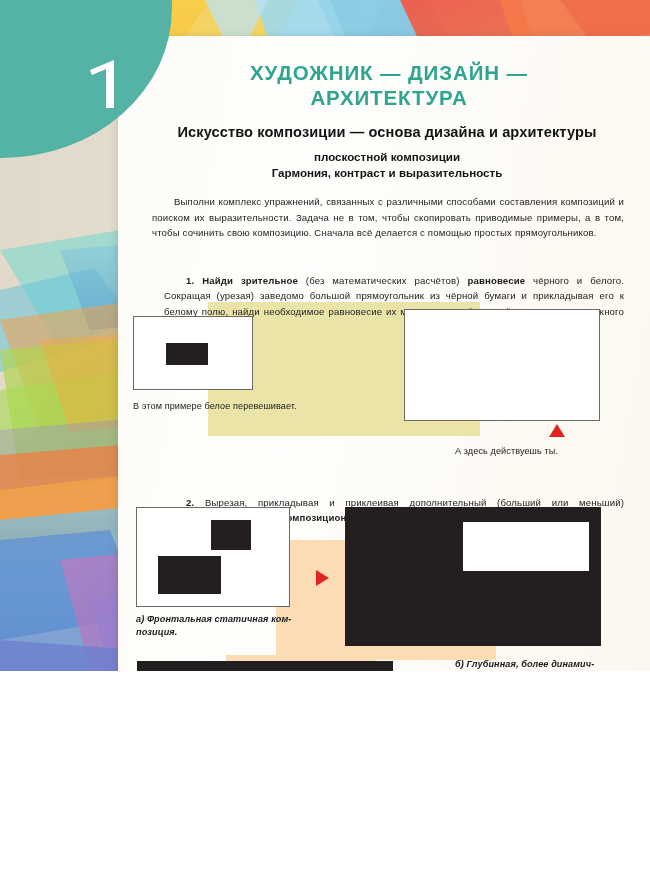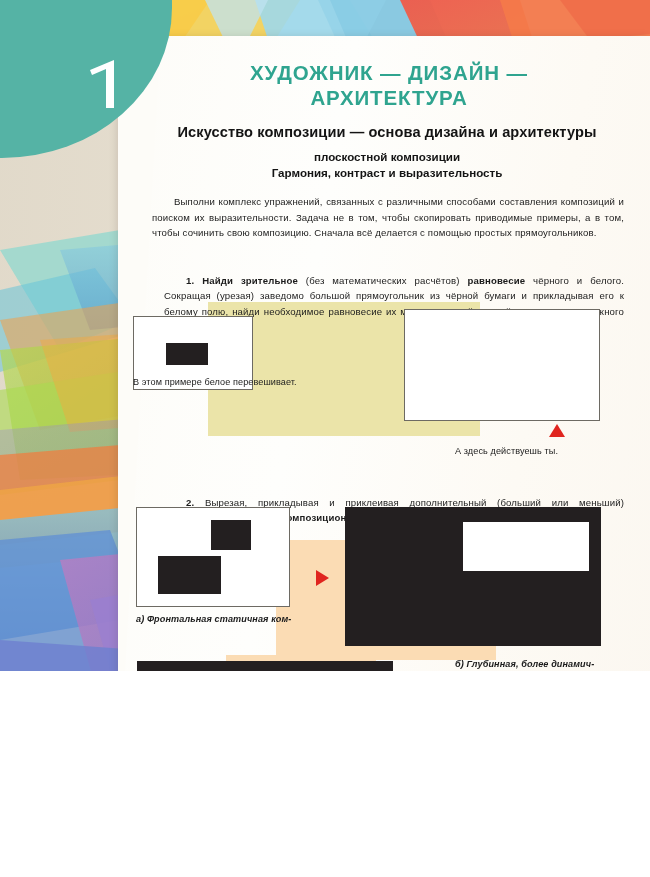--- a/index.html
+++ b/index.html
@@ -308,38 +308,39 @@
 
     <p class="task" style="margin-top:160px;"><b>2.</b> <span>Вырезая, прикладывая и приклеивая дополнительный (больший или меньший) прямоугольник, </span><b>добейся композиционного баланса</b><span>.</span></p>
   </div>
 
   <div class="tint tint-yellow" style="left:208px; top:302px; width:272px; height:134px;"></div>
 
   <div class="figbox" style="left:133px; top:316px; width:120px; height:74px;">
     <div class="blk" style="left:32px; top:26px; width:42px; height:22px;"></div>
   </div>
 
-  <div class="caption" style="left:133px; top:376px; width:230px;">В этом примере белое перевешивает.</div>
+  <div class="caption" style="left:133px; top:400px; width:230px;">В этом примере белое перевешивает.</div>
 
   <div class="figbox" style="left:404px; top:309px; width:196px; height:112px;"></div>
 
   <div class="tri tri-up" style="left:549px; top:424px;"></div>
 
   <div class="caption" style="left:455px; top:445px; width:200px;">А здесь действуешь ты.</div>
 
   <div class="tint tint-orange" style="left:276px; top:540px; width:100px; height:160px;"></div>
   <div class="tint tint-orange" style="left:276px; top:540px; width:220px; height:120px;"></div>
 
   <div class="figbox" style="left:136px; top:507px; width:154px; height:100px;">
     <div class="blk" style="left:74px; top:12px; width:40px; height:30px;"></div>
     <div class="blk" style="left:21px; top:48px; width:63px; height:38px;"></div>
   </div>
 
   <div class="caption caption-italic" style="left:136px; top:613px; width:180px;">
     <div>а) Фронтальная статичная ком-</div>
+    <div>позиция.</div>
   </div>
 
   <div class="tri tri-right" style="left:316px; top:570px;"></div>
 
   <div class="figbox-black" style="left:345px; top:507px; width:256px; height:139px;">
     <div class="wht" style="left:118px; top:15px; width:126px; height:49px;"></div>
   </div>
 
   <div class="caption caption-italic" style="left:455px; top:658px; width:190px;">
     <div>б) Глубинная, более динамич-</div>

